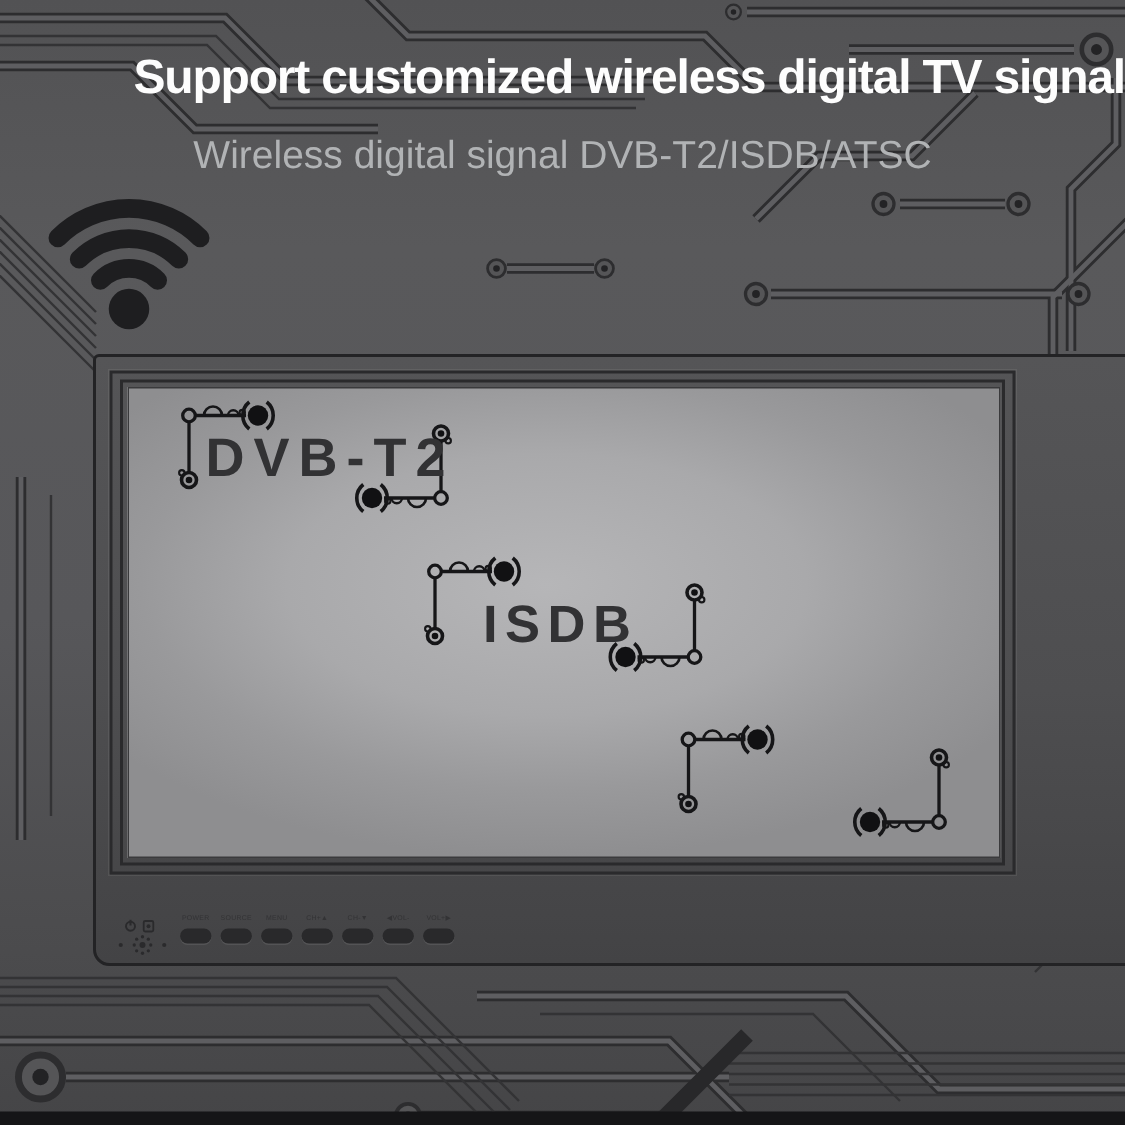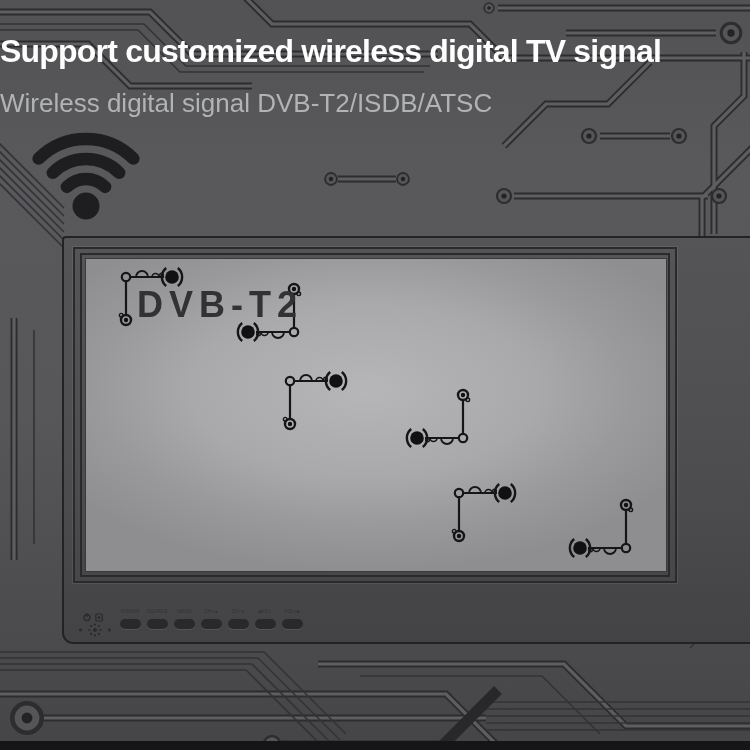--- a/index.html
+++ b/index.html
@@ -4,25 +4,25 @@
 <style>
   html,body{margin:0;padding:0;background:#222;}
   .stage{
     position:relative;width:750px;height:750px;overflow:hidden;
     background:linear-gradient(180deg,#525254 0%,#59595b 22%,#57575a 55%,#4c4c4e 82%,#454547 100%);
     font-family:"Liberation Sans","DejaVu Sans",sans-serif;
   }
   svg{display:block}
   .bg-svg{position:absolute;left:0;top:0;}
   .headline{
-    position:absolute;left:0;top:33px;width:750px;text-align:left;
+    position:absolute;left:0;top:33px;width:750px;text-align:right;
     color:#fdfdfd;font-size:32px;font-weight:700;letter-spacing:-0.8px;white-space:nowrap;
   }
   .subheadline{
-    position:absolute;left:0;top:88px;width:750px;
+    position:absolute;left:0;top:88px;width:750px;text-align:center;
     color:#b1b3b5;font-size:26px;font-weight:400;letter-spacing:0;white-space:nowrap;
   }
   .wifi{position:absolute;left:30px;top:126px;}
   
   .tv{
     position:absolute;left:62px;top:236px;width:702px;height:408px;
     background:linear-gradient(180deg,#555557 0%,#4e4e50 55%,#434345 100%);
     border:2px solid #232325;border-radius:4px 4px 11px 11px;box-sizing:border-box;
   }
   .bevel1{
@@ -171,20 +171,21 @@
         </defs>
         <use href="#hook" transform="translate(41,19)"></use>
         <use href="#hook" transform="translate(209,74) rotate(180)"></use>
         <use href="#hook" transform="translate(205,123)"></use>
         <use href="#hook" transform="translate(378,180) rotate(180)"></use>
         <use href="#hook" transform="translate(374,235)"></use>
         <use href="#hook" transform="translate(541,290) rotate(180)"></use>
       </svg>
 
       <div class="signal sig-0">DVB-T2</div>
+      <div class="signal sig-1">ISDB</div>
     </div>
 
     <div>
       <svg class="cluster" width="36" height="28" viewBox="0 0 36 28">
         <g>
           <circle cx="9" cy="7.5" r="3" fill="none" stroke="#2a2a2c" stroke-width="1.3"></circle>
           <path d="M9,3.2 V7" stroke="#2a2a2c" stroke-width="1.4"></path>
         </g>
         <g>
           <rect x="17.8" y="4" width="6.4" height="7" rx="1" fill="none" stroke="#2a2a2c" stroke-width="1.2"></rect>

